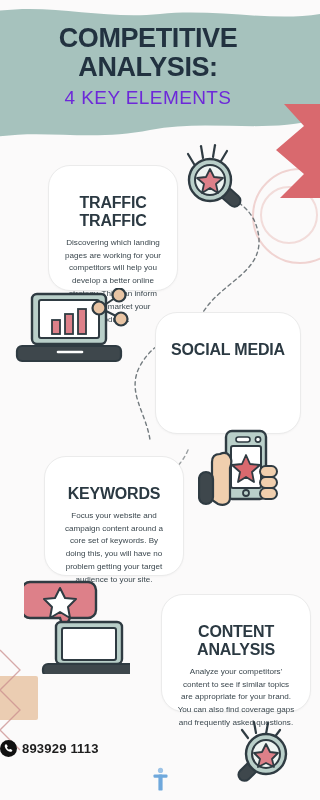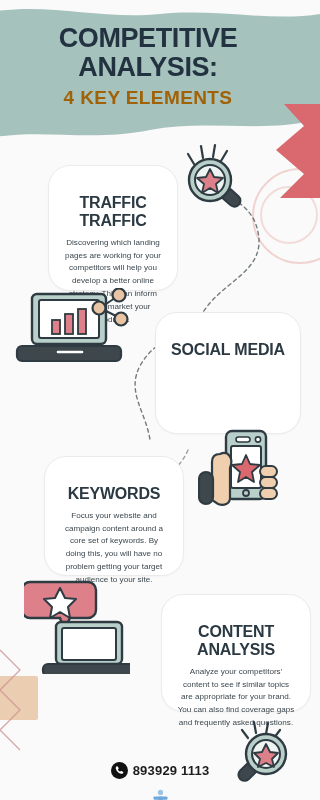--- a/index.html
+++ b/index.html
@@ -39,21 +39,21 @@
   .header-text {
     position:absolute; left:0; top:24px; width:296px;
     z-index:5; text-align:center;
   }
   .title-l1, .title-l2 {
     font-size:27px; font-weight:bold; letter-spacing:-.4px;
     color:#223240; line-height:1.08;
   }
   .subtitle {
     margin-top:5px; font-size:19px; letter-spacing:.4px;
-    color:#a16207; font-weight:700;
+    color:#6d28d9; font-weight:400;
   }
 
   
   .card {
     position:absolute; background:#ffffff;
     border:1px solid #ebebeb;
     border-radius:22px;
     z-index:6;
     padding:28px 14px 12px;
     box-shadow:0 1px 2px rgba(0,0,0,.03);
@@ -76,21 +76,21 @@
   .illo { position:absolute; z-index:7; }
   #illo-magnifier-top { left:174px; top:142px; }
   #illo-laptop-chart  { left:14px;  top:288px; }
   #illo-phone-hand    { left:198px; top:428px; }
   #illo-laptop-bubble { left:24px;  top:578px; }
   #illo-magnifier-bottom { left:224px; top:718px; }
 
   
   .footer { position:absolute; left:0; top:740px; width:320px; z-index:8; }
   .phone-row {
-    display:flex; align-items:center; justify-content:center; gap:5px;margin-top:22px;
+    display:flex; align-items:center; justify-content:flex-start; gap:5px;
   }
   .phone-num {
     font-size:13px; font-weight:bold; color:#1d1d1d; letter-spacing:.2px;
   }
   .logo-row {
     display:flex; align-items:center; justify-content:center;
     gap:16px; margin-top:10px;flex-direction:column;
   }
   .logo-name {
     font-size:21px; font-weight:bold; color:#111; letter-spacing:.4px;

